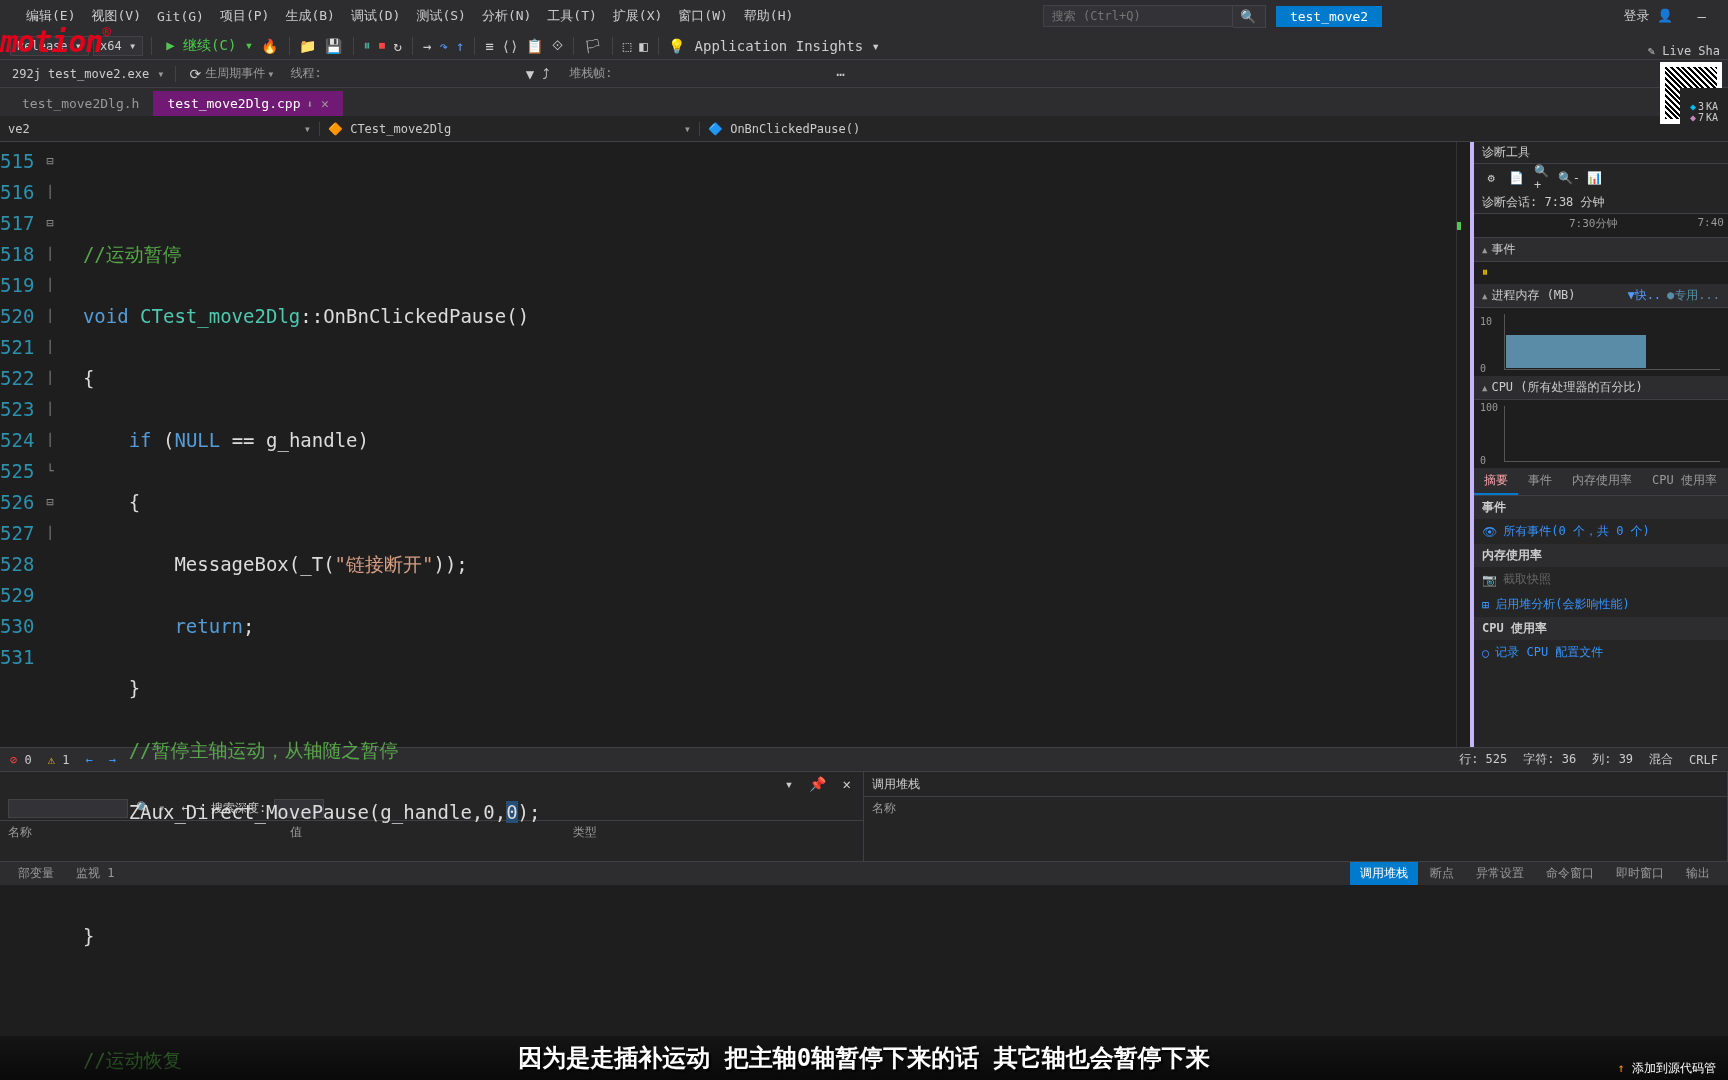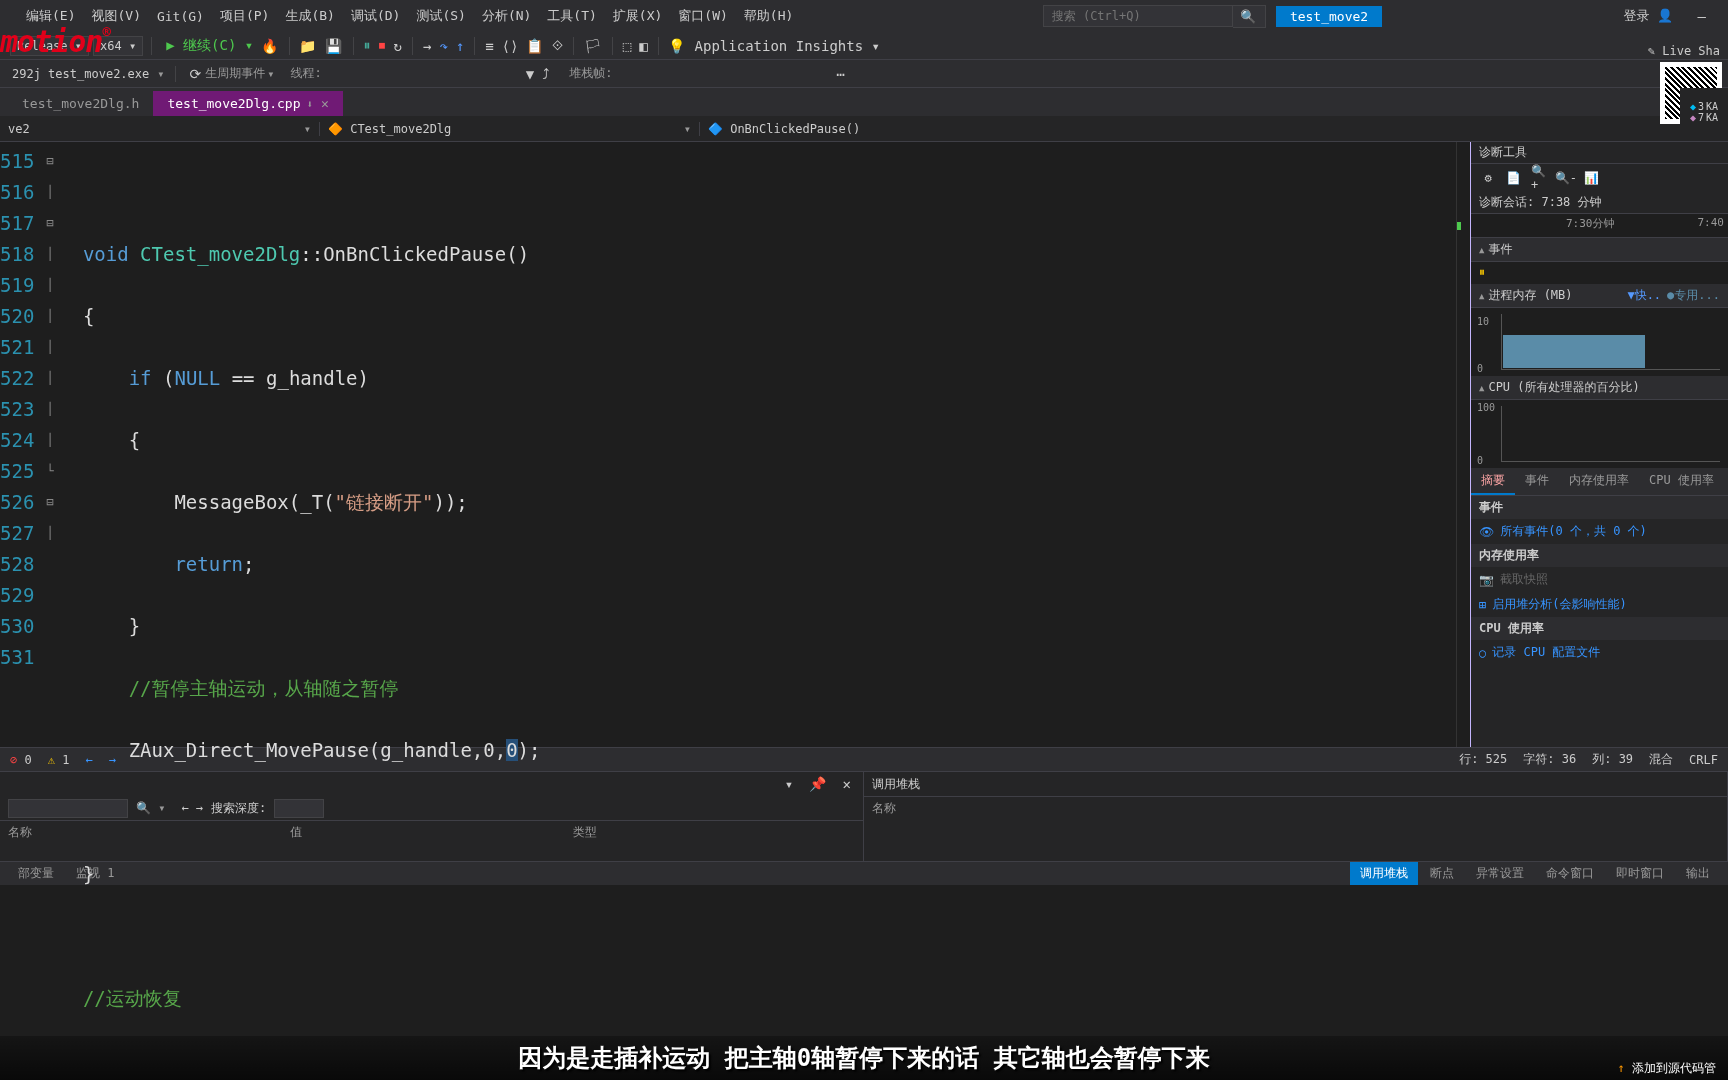--- a/index.html
+++ b/index.html
@@ -46,21 +46,21 @@
 .type { color: #4ec9b0; }
 .cmt { color: #57a64a; }
 .str { color: #d69d85; }
 .func { color: #dcdcdc; }
 .punct { color: #dcdcdc; }
 .cursor-hl { background: #264f78; }
 
 .minimap { width: 14px; background: #1e1e1e; border-left: 1px solid #333; position: relative; }
 .green-mark { position: absolute; left: 0; width: 4px; height: 8px; background: #4ec94e; }
 
-.right-panel { width: 258px; background: #252526; border-left: 1px solid #c4b5fd; font-size: 12px; position: relative; }
+.right-panel { width: 258px; background: #252526; border-left: 4px solid #c4b5fd; font-size: 12px; position: relative; }
 
 .diag-header { height: 22px; display: flex; align-items: center; padding: 0 8px; color: #ccc; border-bottom: 1px solid #3f3f46; }
 .qr { position: absolute; top: -80px; right: 6px; width: 62px; height: 62px; background: #fff; display: flex; align-items: center; justify-content: center; font-size: 8px; color: #000; z-index: 50; }
 .qr-inner { width: 52px; height: 52px; background: repeating-linear-gradient(45deg, #000 0 2px, #fff 2px 4px); }
 
 .diag-toolbar { height: 28px; display: flex; align-items: center; padding: 0 8px; gap: 8px; }
 .diag-icn { width: 18px; height: 18px; display: flex; align-items: center; justify-content: center; color: #ccc; cursor: pointer; }
 
 .session-line { padding: 2px 8px; color: #ccc; border-bottom: 1px solid #3f3f46; }
 .timeline { height: 24px; position: relative; background: #1e1e1e; border-bottom: 1px solid #3f3f46; }
@@ -248,20 +248,21 @@
         <div>│</div>
         <div>│</div>
         <div>└</div>
         <div> </div>
         <div> </div>
         <div>⊟</div>
         <div>│</div>
     </div>
     <div class="code-area">
 <div> </div>
+<div>  <span class="cmt">//运动暂停</span></div>
 <div>  <span class="kw">void</span> <span class="type">CTest_move2Dlg</span><span class="punct">::</span><span class="func">OnBnClickedPause</span><span class="punct">()</span></div>
 <div>  <span class="punct">{</span></div>
 <div>      <span class="kw">if</span> <span class="punct">(</span><span class="kw">NULL</span> <span class="punct">==</span> <span>g_handle</span><span class="punct">)</span></div>
 <div>      <span class="punct">{</span></div>
 <div>          <span class="func">MessageBox</span><span class="punct">(</span><span>_T</span><span class="punct">(</span><span class="str">"链接断开"</span><span class="punct">));</span></div>
 <div>          <span class="kw">return</span><span class="punct">;</span></div>
 <div>      <span class="punct">}</span></div>
 <div>      <span class="cmt">//暂停主轴运动，从轴随之暂停</span></div>
 <div>      <span class="func">ZAux_Direct_MovePause</span><span class="punct">(</span><span>g_handle,0,</span><span class="cursor-hl">0</span><span class="punct">);</span></div>
 <div> </div>

